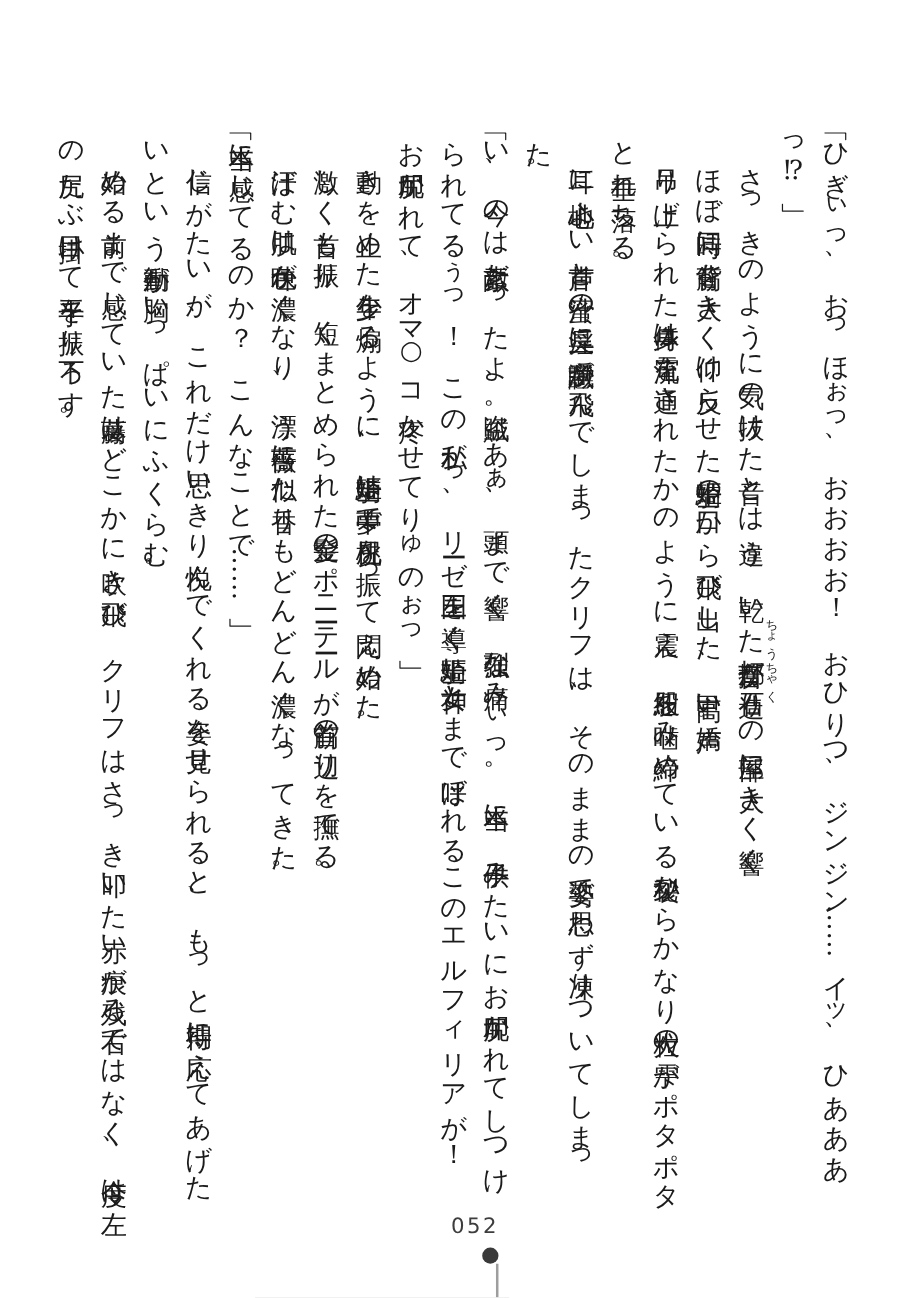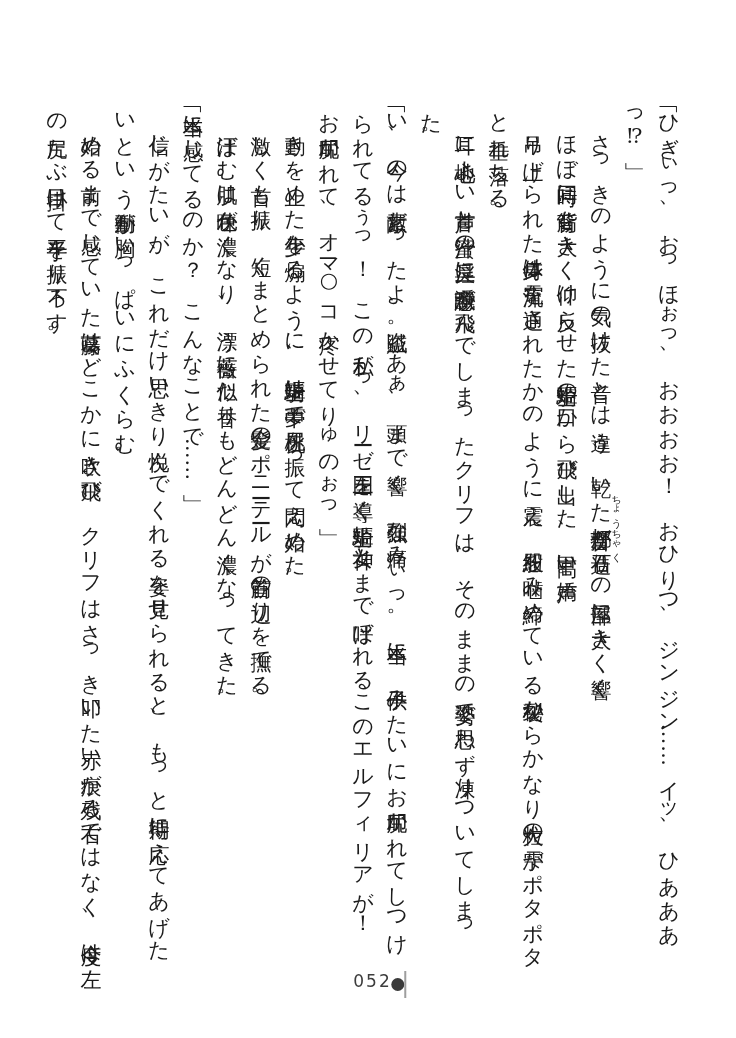--- a/index.html
+++ b/index.html
@@ -35,21 +35,21 @@
     letter-spacing:0;
     line-height:1;
     white-space:nowrap;
     color:#1b1b1b;
   }
   
   .footer{
     position:absolute;
     left:380px;top:971px;
     transform:translateX(-50%);
-    display:flex;flex-direction:row;align-items:flex-start;
+    display:flex;flex-direction:column;align-items:flex-end;
   }
   .page-number{
     font-family:"DejaVu Sans","Liberation Sans",sans-serif;
     font-size:17px;line-height:20px;
     color:#3d3d3d;
     letter-spacing:2px;
   }
   .marker-dot{
     width:13px;height:13px;border-radius:50%;
     background:#3a3a3a;

